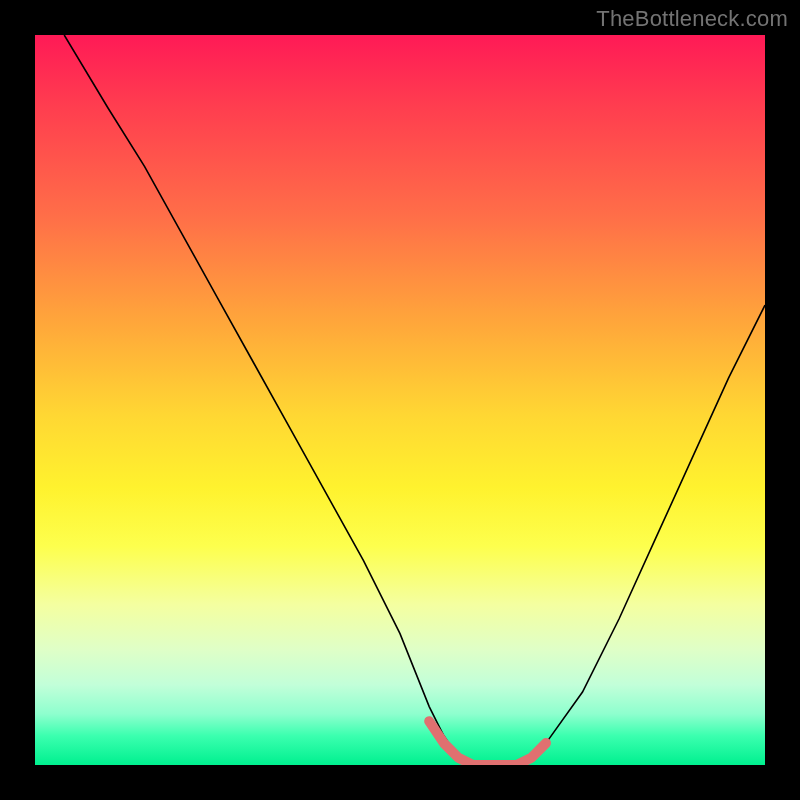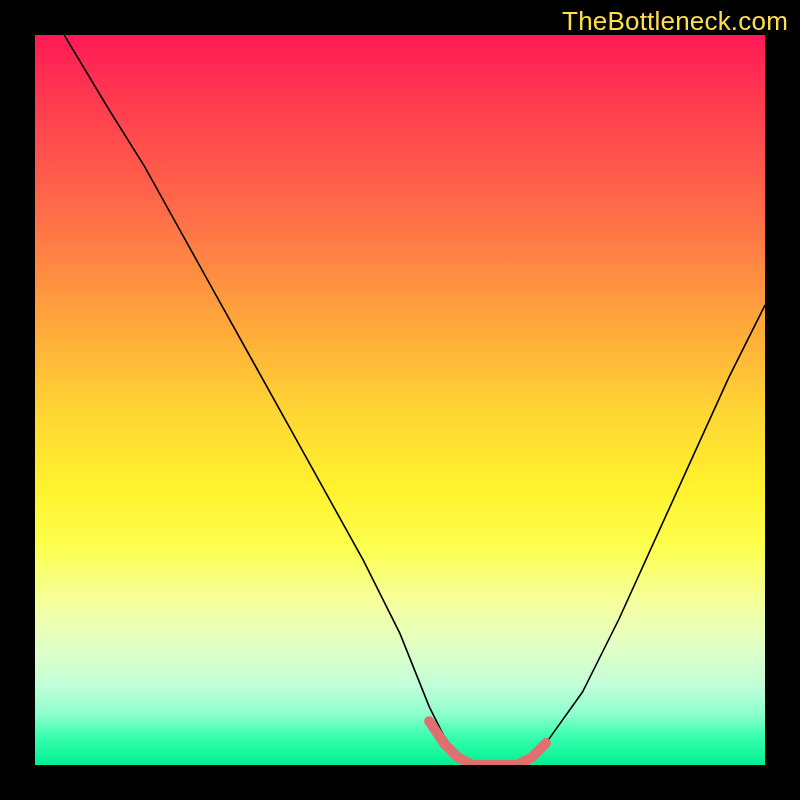--- a/index.html
+++ b/index.html
@@ -45,22 +45,22 @@
     left: 35px;
     top: 35px;
     width: 730px;
     height: 730px;
     pointer-events: none;
   }
   .watermark {
     position: absolute;
     top: 6px;
     right: 12px;
-    color: #fde047;
-    font-size: 26px;
+    color: #737373;
+    font-size: 22px;
     font-weight: 500;
     letter-spacing: 0.2px;
   }
 </style>
 </head>
 <body>
 
 <div class="frame">
   <div class="plot-area"></div>
 

